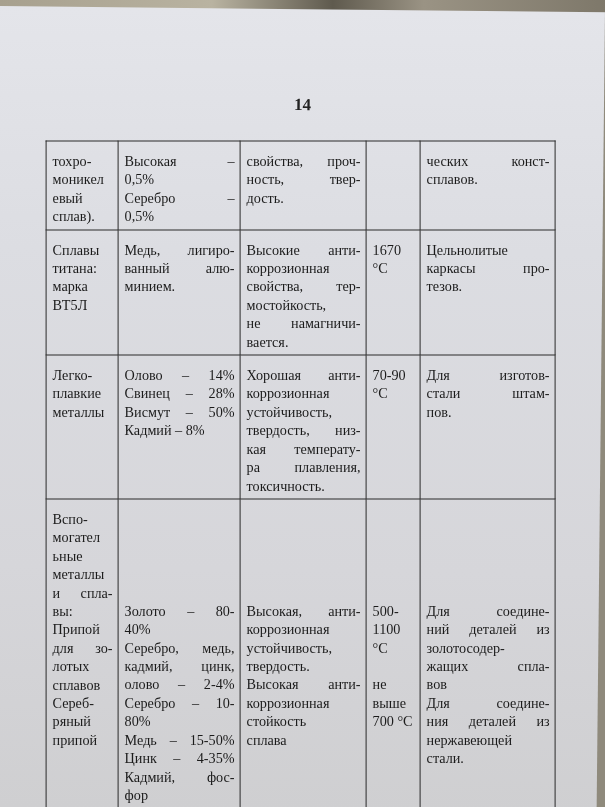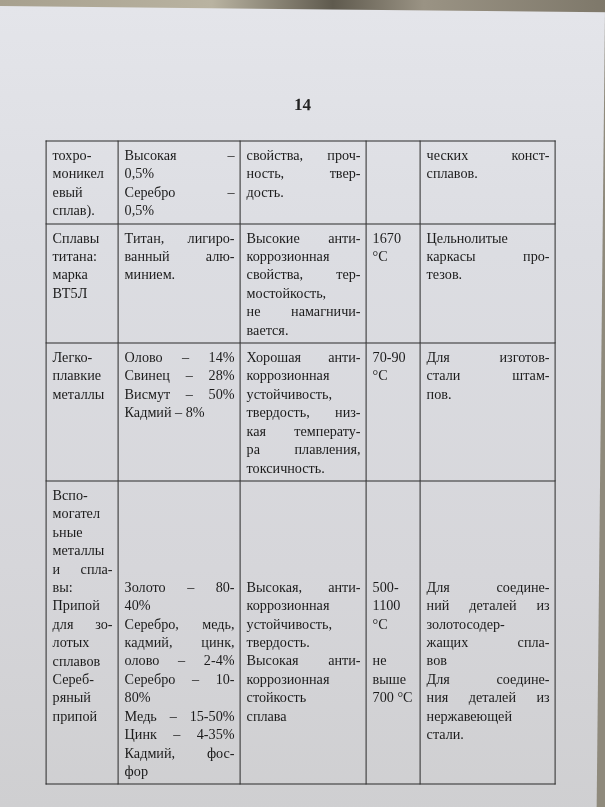--- a/index.html
+++ b/index.html
@@ -23,21 +23,21 @@
     font-size:17px; color:#222; font-weight:bold;
   }
   table.doc-table {
     position:absolute; left:47px; top:134px; width:509px;
     border-collapse:collapse; table-layout:fixed;
     color:#1b1b1b; font-size:14.2px; line-height:18.4px;
     transform:rotate(-0.6deg); transform-origin:0 0;
   }
   table.doc-table td {
     border:1.2px solid #2a2a2a; vertical-align:top;
-    padding:5px 5px 3px 6px; text-align:justify;margin-top:28px;
+    padding:11px 5px 3px 6px; text-align:justify;margin-top:28px;
   }
   col.c1 { width:72px; } col.c2 { width:122px; } col.c3 { width:126px; }
   col.c4 { width:54px; } col.c5 { width:135px; }
   .line { display:block; text-align-last:justify; }
   .line.last { text-align-last:left; }
   .spacer { display:block; height:18.4px; }
 </style>
 </head>
 <body>
 
@@ -80,21 +80,21 @@
           </td>
         </tr>
         <tr>
           <td>
             <span class="line last">Сплавы</span>
             <span class="line last">титана:</span>
             <span class="line last">марка</span>
             <span class="line last">ВТ5Л</span>
           </td>
           <td>
-            <span class="line">Титан, лигиро-</span>
+            <span class="line">Медь, лигиро-</span>
             <span class="line">ванный алю-</span>
             <span class="line last">минием.</span>
           </td>
           <td>
             <span class="line">Высокие анти-</span>
             <span class="line last">коррозионная</span>
             <span class="line">свойства, тер-</span>
             <span class="line last">мостойкость,</span>
             <span class="line">не намагничи-</span>
             <span class="line last">вается.</span>

